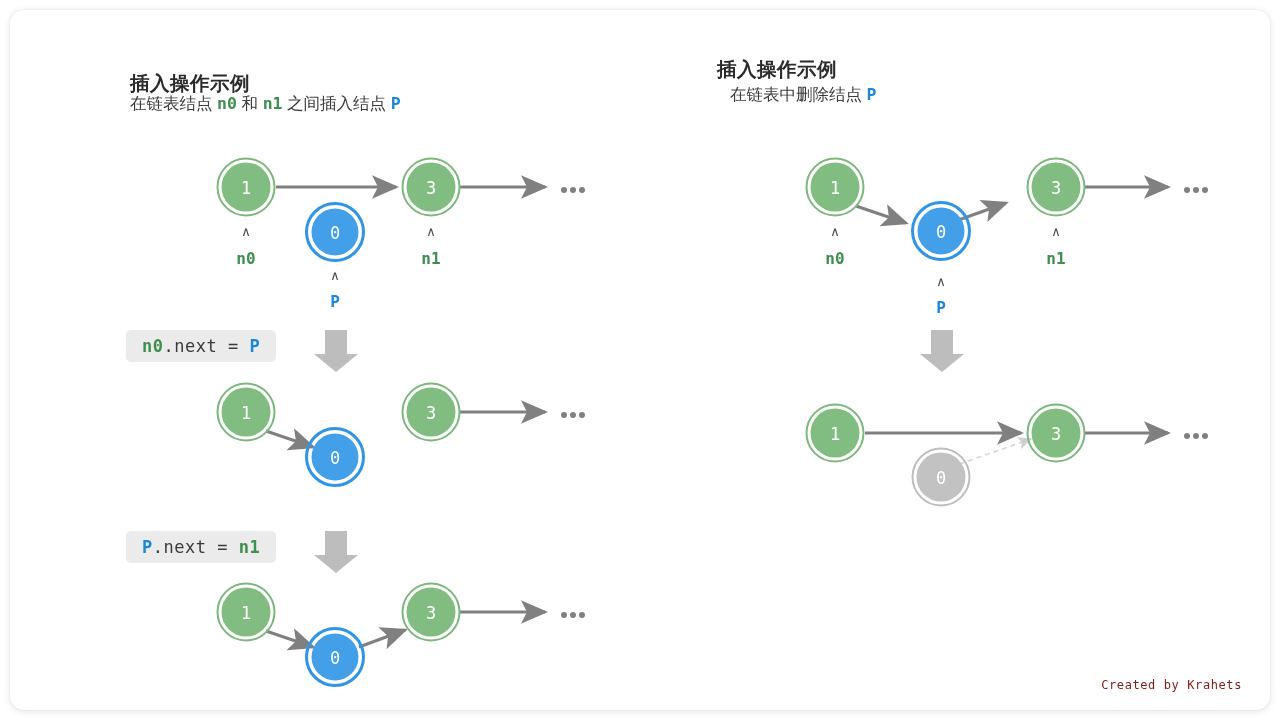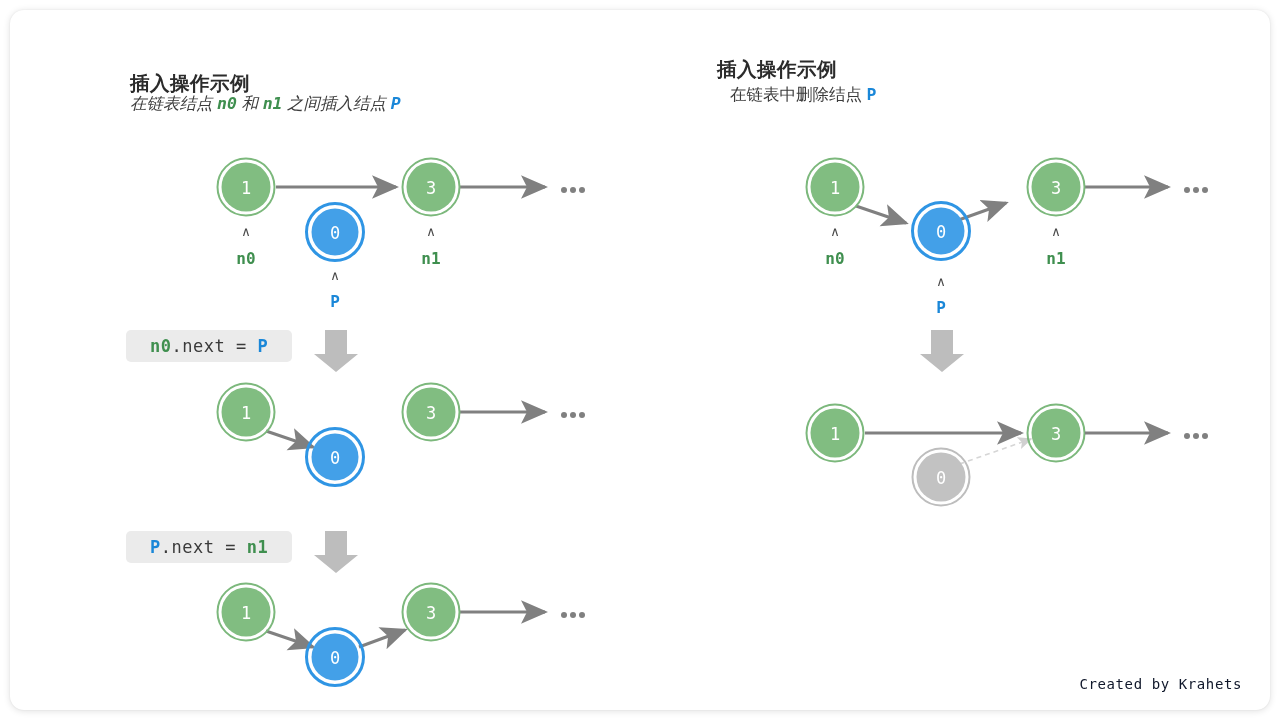--- a/index.html
+++ b/index.html
@@ -53,56 +53,56 @@
   .green-txt { color: #3f8f4f; }
   .blue-txt  { color: #1a87d8; }
 
   
   .code-chip {
     position: absolute;
     background: #ebebeb;
     border-radius: 5px;
     height: 32px;
     line-height: 32px;
-    padding: 0 24px;
+    padding: 0 16px;
     font-family: "DejaVu Sans Mono", "Liberation Mono", monospace;
     font-size: 17px;
     color: #3a3a3a;
     white-space: nowrap;
     letter-spacing: 0.5px;
   }
   .code-chip b { font-weight: bold; }
 
   svg.diagram {
     position: absolute;
     left: 0;
     top: 0;
     overflow: visible;
   }
   .credit {
     position: absolute;
     right: 28px;
     bottom: 18px;
     font-family: "DejaVu Sans Mono", "Liberation Mono", monospace;
-    font-size: 14px;
-    color: #0f172a;
+    font-size: 12px;
+    color: #7f1d1d;
     letter-spacing: 0.6px;
   }
   text { user-select: none; }
 </style>
 </head>
 <body>
 
 <div id="card">
 
   <div class="panel" id="panel-insert">
 
     <div class="panel-title" style="left:120px; top:60px;text-align:center;">插入操作示例</div>
 
-    <div class="panel-subtitle" style="left:120px; top:83px;font-style:italic;">
+    <div class="panel-subtitle" style="left:120px; top:83px;">
       <span>在链表结点 </span><span class="mono green-txt">n0</span><span> 和 </span><span class="mono green-txt">n1</span><span> 之间插入结点 </span><span class="mono blue-txt">P</span>
     </div>
 
     <div class="code-chip" style="left:116px; top:320px;">
       <b class="green-txt">n0</b><span>.next = </span><b class="blue-txt">P</b>
     </div>
 
     <div class="code-chip" style="left:116px; top:521px;">
       <b class="blue-txt">P</b><span>.next = </span><b class="green-txt">n1</b>
     </div>

